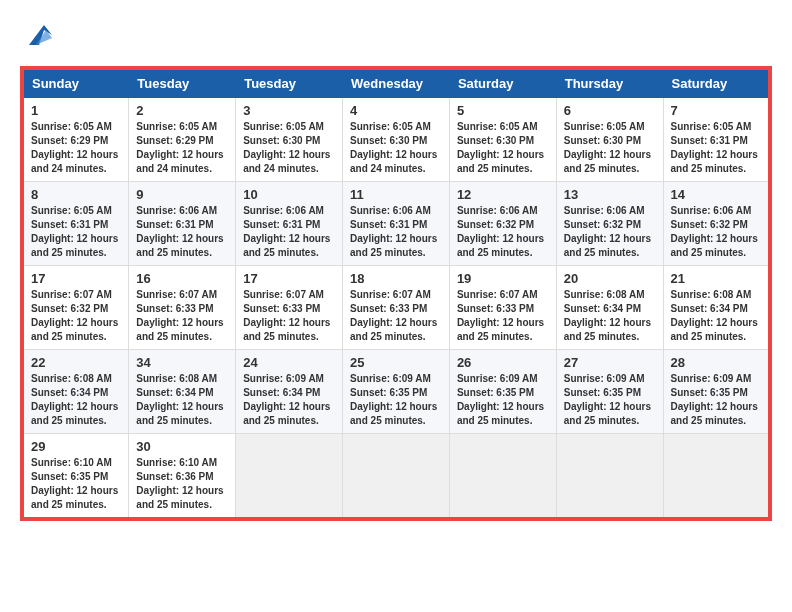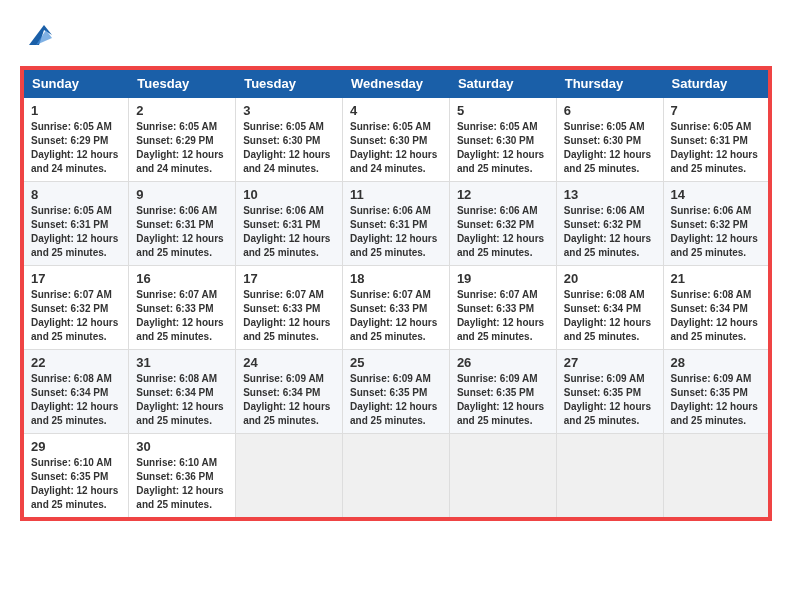--- a/index.html
+++ b/index.html
@@ -299,21 +299,21 @@
       <tr>
         <td>
         <span class="day-number">22</span>
         <div class="day-info">
           Sunrise: 6:08 AM<br>
           Sunset: 6:34 PM<br>
           Daylight: 12 hours and 25 minutes.
         </div>
       </td>
         <td>
-        <span class="day-number">31</span>
+        <span class="day-number">34</span>
         <div class="day-info">
           Sunrise: 6:08 AM<br>
           Sunset: 6:34 PM<br>
           Daylight: 12 hours and 25 minutes.
         </div>
       </td>
         <td>
         <span class="day-number">24</span>
         <div class="day-info">
           Sunrise: 6:09 AM<br>

